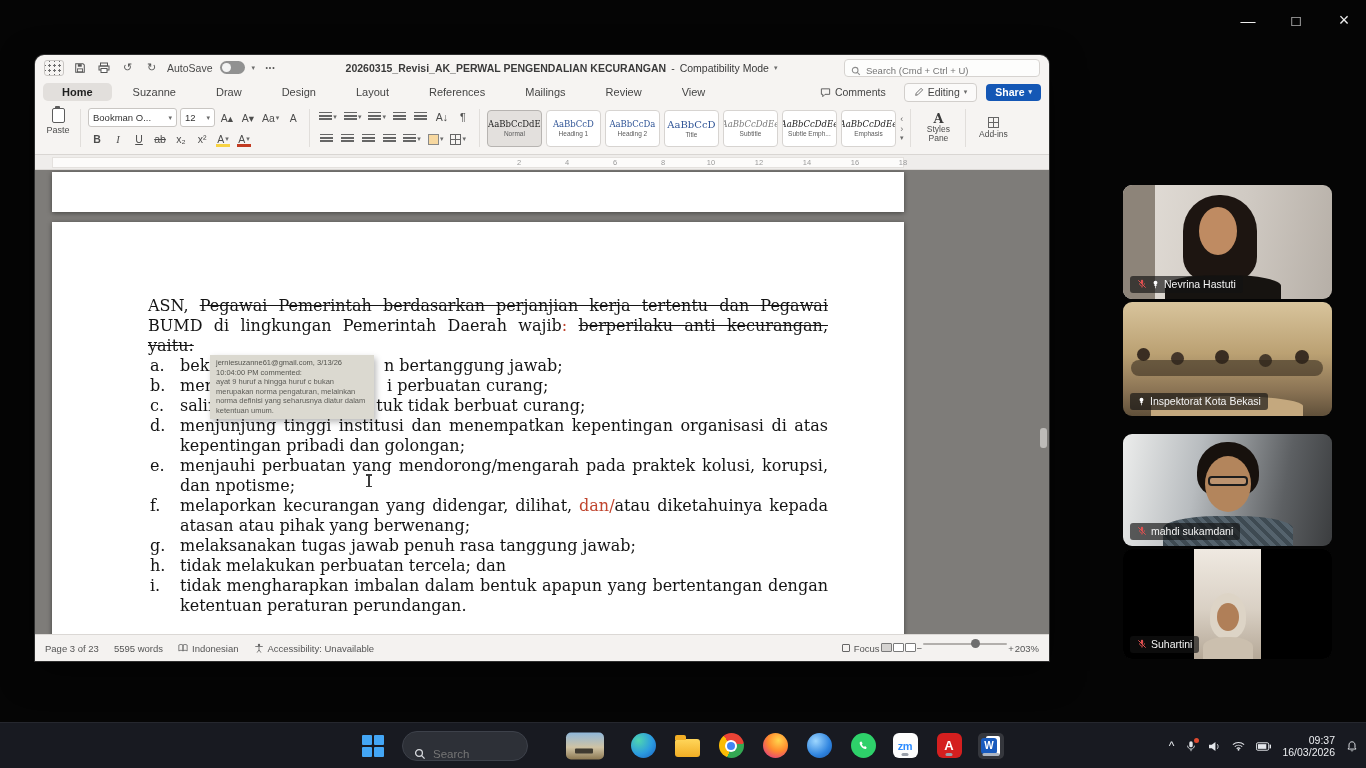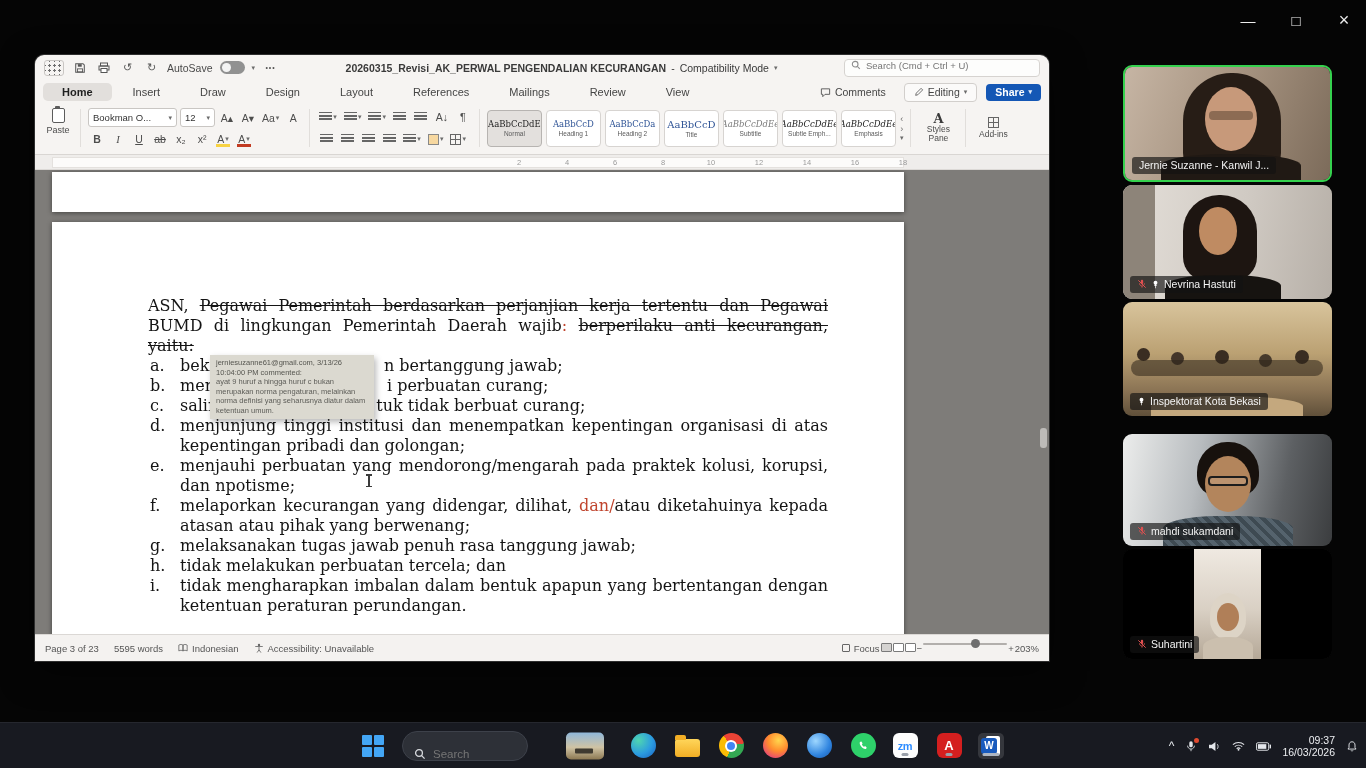--- a/index.html
+++ b/index.html
@@ -14,21 +14,21 @@
 
 .word{position:absolute;left:35px;top:55px;width:1014px;height:606px;background:#f6f4f2;border-radius:9px 9px 0 0;box-shadow:0 0 0 1px #2e2e2e,0 10px 34px rgba(0,0,0,.55);display:flex;flex-direction:column;overflow:hidden}
 
 .titlebar{height:25px;display:flex;align-items:center;padding:0 9px;gap:7px;font-size:10.5px;color:#4a4a4a}
 .qa{width:17px;height:17px;display:flex;align-items:center;justify-content:center;color:#565656;font-size:11px}
 .appgrid{width:20px;height:16px;border:1px solid #c9c6c3;border-radius:3px;background:radial-gradient(#6d6d6d 1px,transparent 1.2px) 3px 3px/5px 5px no-repeat,radial-gradient(#6d6d6d 1px,transparent 1.2px) 3px 3px/5px 5px;background-size:5px 5px;background-position:2px 2px}
 .toggle{width:25px;height:13px;border-radius:7px;background:#919191;position:relative}
 .toggle::after{content:"";position:absolute;left:2px;top:2px;width:9px;height:9px;border-radius:50%;background:#f4f4f4}
 .title-center{flex:1;display:flex;justify-content:center;align-items:center;gap:5px;white-space:nowrap;overflow:hidden;color:#3a3a3a}
 .title-name{font-weight:700}
-.tb-search{width:196px;height:18px;border:1px solid #d6d3d0;background:#fdfdfc;border-radius:4px;display:flex;align-items:flex-start;gap:5px;padding:0 6px;color:#8d8d8d}
+.tb-search{width:196px;height:18px;border:1px solid #d6d3d0;background:#fdfdfc;border-radius:4px;display:flex;align-items:flex-end;gap:5px;padding:0 6px;color:#8d8d8d}
 .tb-search input{border:none;outline:none;background:transparent;font-size:9.5px;color:#8d8d8d;width:160px;font-family:"Liberation Sans",sans-serif}
 
 .tabrow{height:24px;display:flex;align-items:center;padding:0 8px;gap:2px;font-size:11px;color:#454545}
 .tab{padding:3px 19px;border-radius:5px;white-space:nowrap}
 .tab.active{background:#e2dfdc;font-weight:700;color:#1f1f1f}
 .tabrow-right{margin-left:auto;display:flex;align-items:center;gap:9px}
 .pill{display:flex;align-items:center;gap:4px;padding:2.5px 9px;border-radius:4px;font-size:10.5px;color:#454545;white-space:nowrap}
 .pill.outline{border:1px solid #d2cfcc;background:#fbfaf9}
 .pill.share{background:#1457b5;color:#fff;font-weight:700}
 
@@ -183,21 +183,21 @@
       <svg width="10" height="10" viewBox="0 0 12 12">
           <circle cx="5" cy="5" r="3.4" stroke="#8d8d8d" fill="none" stroke-width="1.3"></circle>
           <line x1="7.6" y1="7.6" x2="10.6" y2="10.6" stroke="#8d8d8d" stroke-width="1.3"></line>
         </svg>
       <input type="text" readonly="" placeholder="Search (Cmd + Ctrl + U)" style="">
     </div>
   </div>
 
   <div class="tabrow">
     <div class="tab active">Home</div>
-    <div class="tab">Insert</div>
+    <div class="tab">Suzanne</div>
     <div class="tab">Draw</div>
     <div class="tab">Design</div>
     <div class="tab">Layout</div>
     <div class="tab">References</div>
     <div class="tab">Mailings</div>
     <div class="tab">Review</div>
     <div class="tab">View</div>
     <div class="tabrow-right">
       <div class="pill">
         <svg width="11" height="11" viewBox="0 0 12 12">
@@ -454,31 +454,20 @@
       <div class="sb-item">+</div>
       <div class="sb-item">
           <span>203%</span>
         </div>
     </div>
   </div>
 </div>
 
 <div class="zoom-panel">
 
-  <div class="vtile t1">
-    <div class="vbg v1">
-      <div class="sil" style="left:58px;top:6px;width:98px;height:110px;border-radius:48px 48px 30px 30px;background:#271d16"></div>
-      <div class="sil" style="left:80px;top:20px;width:52px;height:64px;border-radius:50%;background:#c7997a"></div>
-      <div class="sil" style="left:84px;top:44px;width:44px;height:9px;border-radius:4px;background:rgba(45,32,22,.38)"></div>
-      <div class="sil" style="left:36px;bottom:0;width:140px;height:26px;border-radius:45% 45% 0 0;background:#201914"></div>
-    </div>
-    <div class="vname">
-      <span>Jernie Suzanne - Kanwil J...</span>
-    </div>
-  </div>
 
   <div class="vtile t2">
     <div class="vbg v2">
       <div class="sil" style="left:0;top:0;width:32px;height:100%;background:#8d8479"></div>
       <div class="sil" style="left:60px;top:10px;width:74px;height:86px;border-radius:36px 36px 24px 24px;background:#1d1511"></div>
       <div class="sil" style="left:76px;top:22px;width:38px;height:48px;border-radius:50%;background:#bf8b62"></div>
       <div class="sil" style="left:42px;bottom:0;width:116px;height:24px;border-radius:45% 45% 0 0;background:#161310"></div>
     </div>
     <div class="vname">
       <svg width="10" height="10" viewBox="0 0 12 12">

